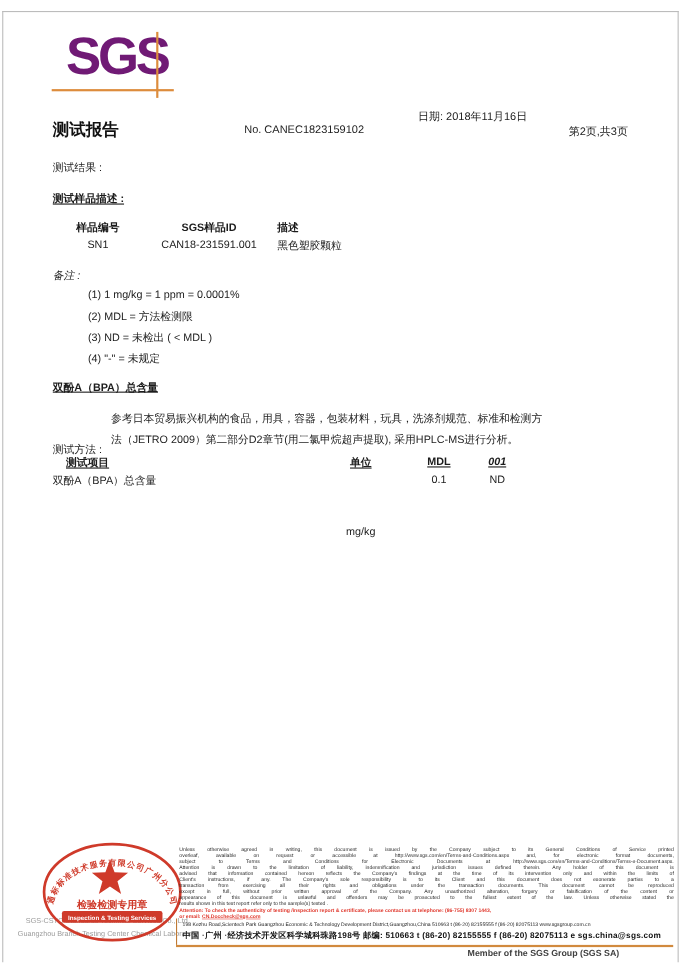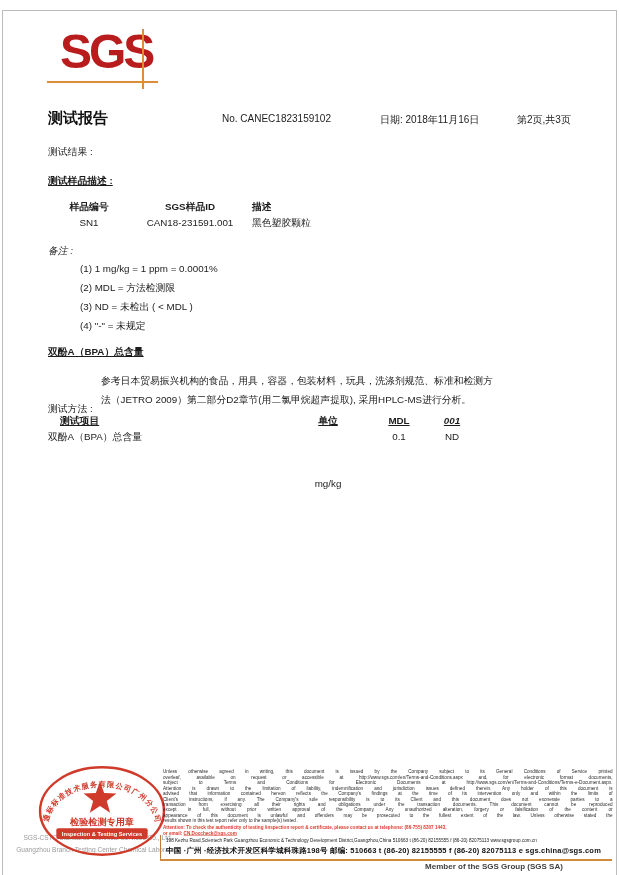--- a/index.html
+++ b/index.html
@@ -8,26 +8,26 @@
     position:relative; width:619px; height:875px; background:#fff;
     font-family:"Liberation Sans","DejaVu Sans",sans-serif; color:#1c1c1c;
     overflow:hidden;
   }
   .abs { position:absolute; }
   .frame {
     position:absolute; left:2px; top:10px; right:2px; bottom:-2px;
     border:1px solid #bcbcbc; border-bottom:none; pointer-events:none;
   }
   
-  .logo-text { left:60px; top:24px; font-size:48px; font-weight:bold; color:#b91c1c; letter-spacing:-3px; }
+  .logo-text { left:60px; top:24px; font-size:48px; font-weight:bold; color:#701a75; letter-spacing:-3px; }
   .logo-hline { left:47px; top:81px; width:111px; height:2px; background:#dd8c3c; }
   .logo-vline { left:142px; top:29px; width:2px; height:60px; background:#dd8c3c; }
   .report-title { left:48px; top:109px; font-size:15px; font-weight:bold; color:#111; }
   .report-no   { left:222px; top:113px; font-size:10px; }
-  .report-date { left:380px; top:113px; font-size:10px; }
+  .report-date { left:380px; top:99px; font-size:10px; }
   .report-page { left:517px; top:113px; font-size:10px; }
   
   .t95 { font-size:9.8px; }
   .results-label { left:48px; top:146px; }
   .sample-heading { left:48px; top:175px; font-weight:bold; text-decoration:underline; }
   .col-c { text-align:center; white-space:nowrap; }
   .s-h1 { left:54px;  top:201px; width:70px;  font-weight:bold; }
   .s-h2 { left:130px; top:201px; width:120px; font-weight:bold; }
   .s-h3 { left:252px; top:201px; font-weight:bold; }
   .s-r1 { left:54px;  top:217px; width:70px; }

